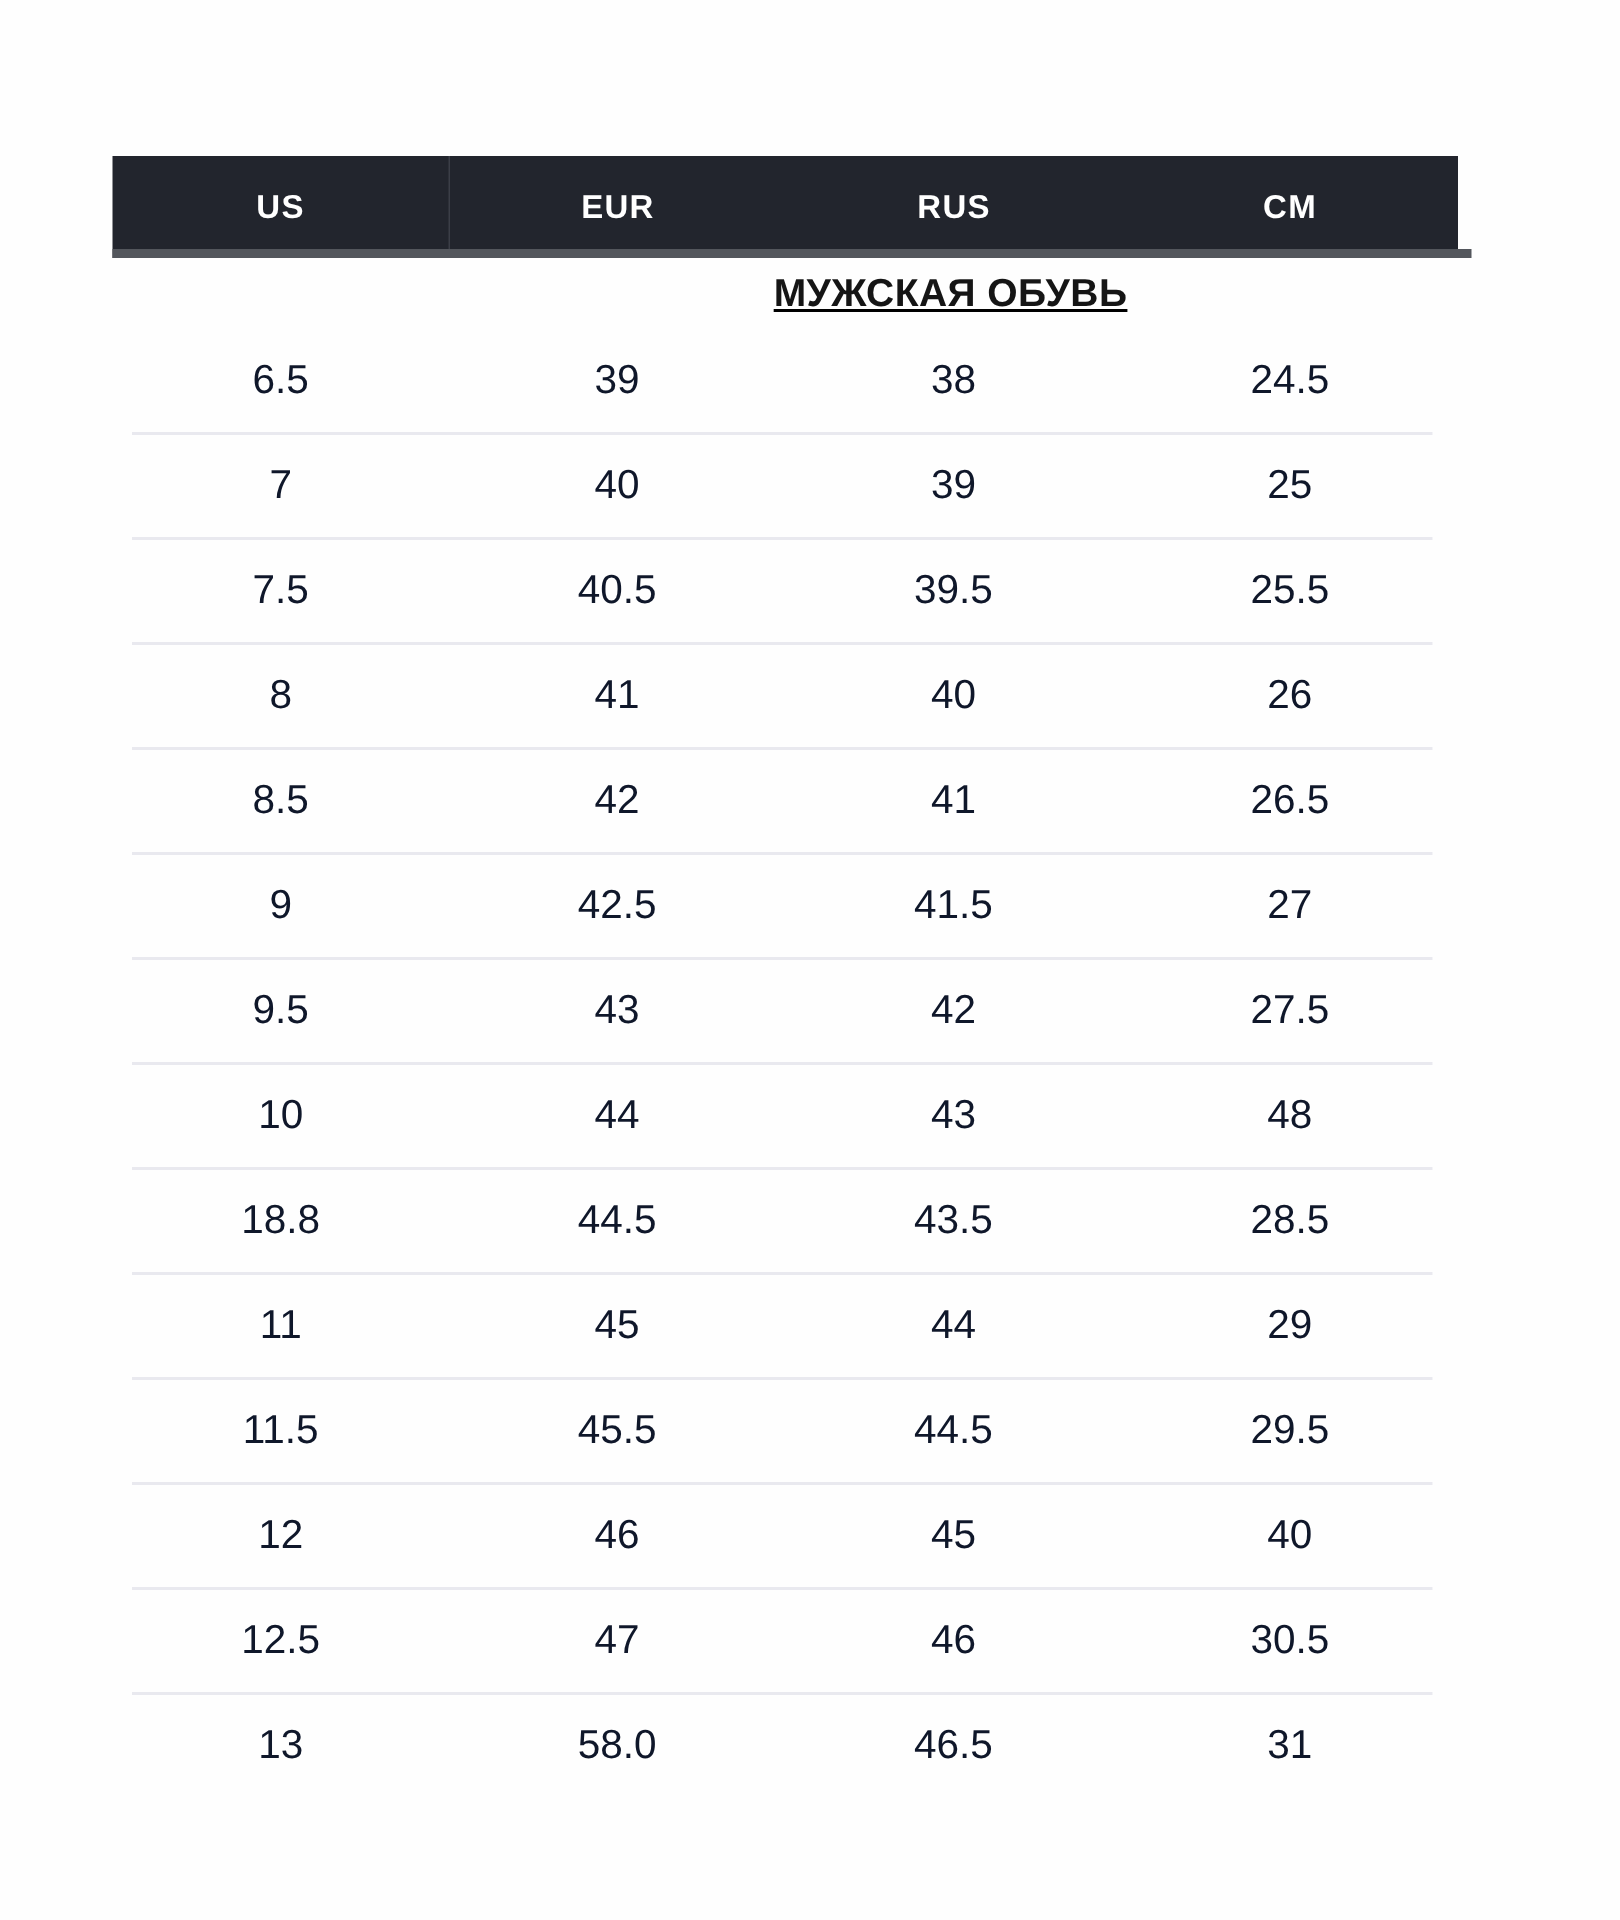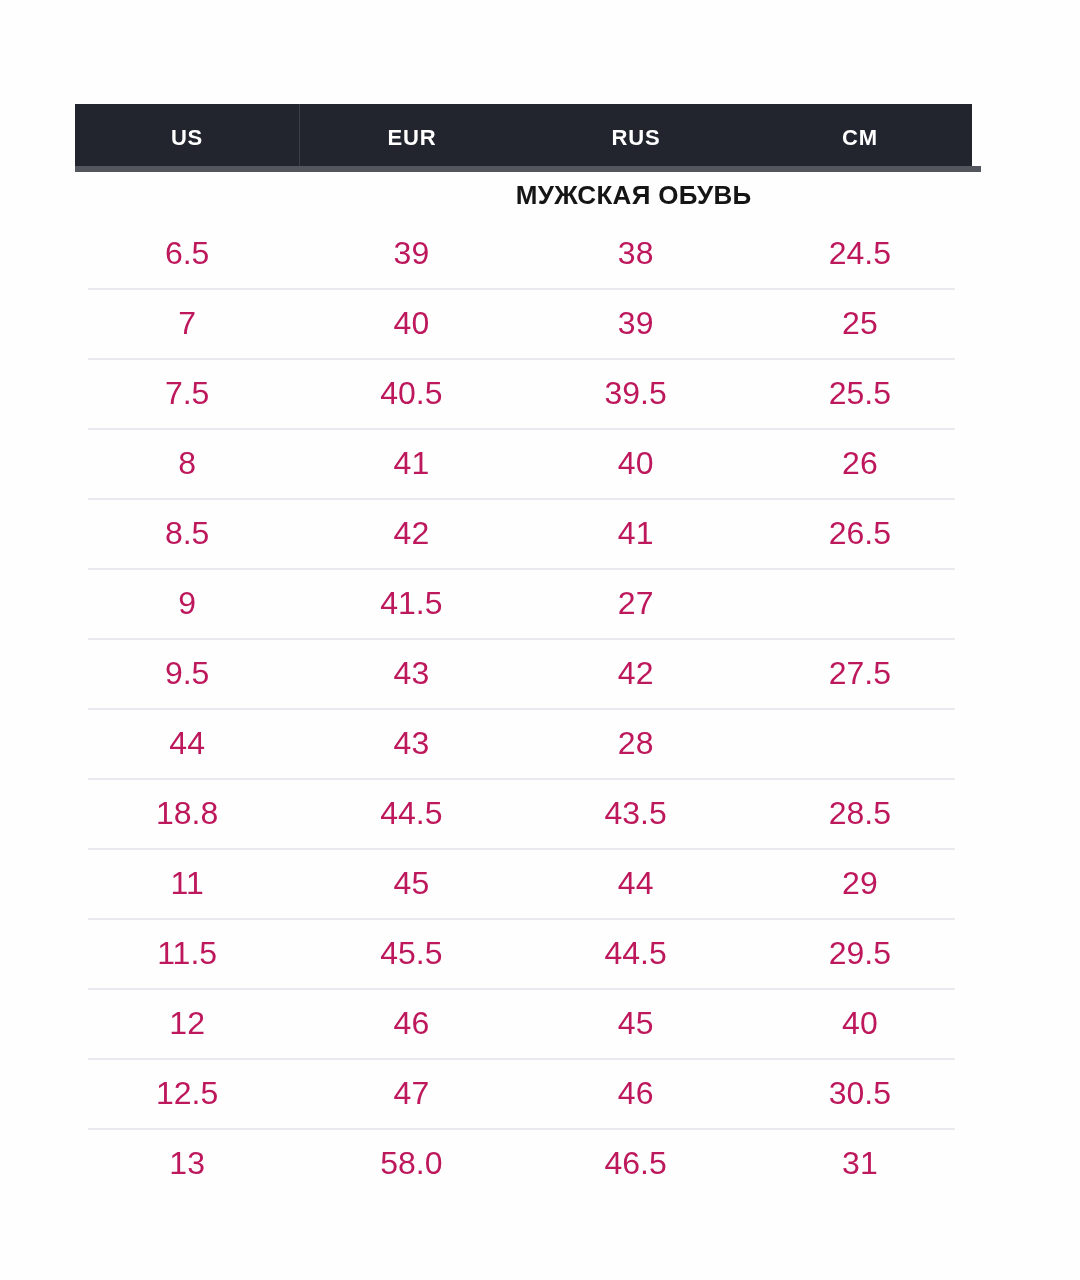--- a/index.html
+++ b/index.html
@@ -45,20 +45,21 @@
   }
   .header-cell.first {
     border-right: 1px solid #3b3e47;
   }
   
   .title-row {
     display: grid;
     grid-template-columns: repeat(4, 1fr);
     height: 46px;
     align-items: center;
+    text-decoration: underline;
   }
   .section-title {
     grid-column: 3;
     text-align: center;
     font-weight: bold;
     font-size: 26px;
     color: #151515;
     letter-spacing: 0.3px;
     white-space: nowrap;
   }
@@ -75,22 +76,22 @@
     content: "";
     position: absolute;
     top: 0;
     left: 13px;
     right: 17px;
     height: 2px;
     background: #e9e9ef;
   }
   .cell {
     text-align: center;
-    font-size: 32px;
-    color: #be185d;
+    font-size: 27px;
+    color: #0f172a;
   }
 </style>
 </head>
 <body>
 
 <div class="size-table">
 
   <div class="header-row">
     <div class="header-cell first">US</div>
     <div class="header-cell">EUR</div>
@@ -128,33 +129,35 @@
         <div class="cell">26</div>
       </div>
       <div class="data-row">
         <div class="cell">8.5</div>
         <div class="cell">42</div>
         <div class="cell">41</div>
         <div class="cell">26.5</div>
       </div>
       <div class="data-row">
         <div class="cell">9</div>
+        <div class="cell">42.5</div>
         <div class="cell">41.5</div>
         <div class="cell">27</div>
       </div>
       <div class="data-row">
         <div class="cell">9.5</div>
         <div class="cell">43</div>
         <div class="cell">42</div>
         <div class="cell">27.5</div>
       </div>
       <div class="data-row">
+        <div class="cell">10</div>
         <div class="cell">44</div>
         <div class="cell">43</div>
-        <div class="cell">28</div>
+        <div class="cell">48</div>
       </div>
       <div class="data-row">
         <div class="cell">18.8</div>
         <div class="cell">44.5</div>
         <div class="cell">43.5</div>
         <div class="cell">28.5</div>
       </div>
       <div class="data-row">
         <div class="cell">11</div>
         <div class="cell">45</div>

